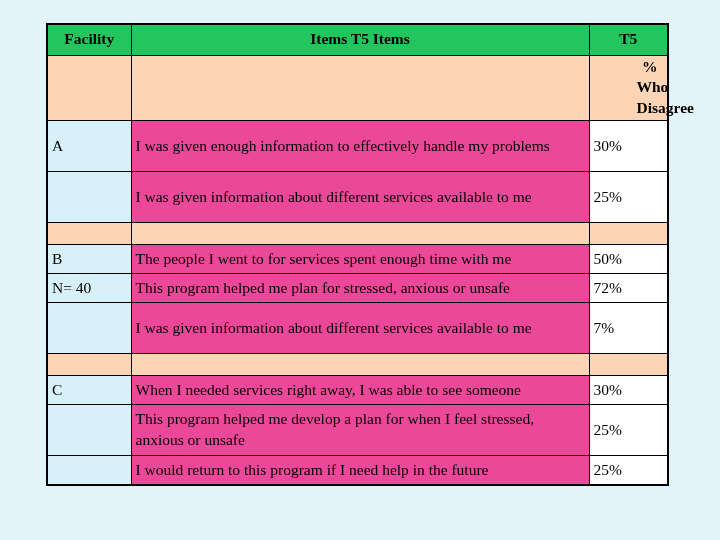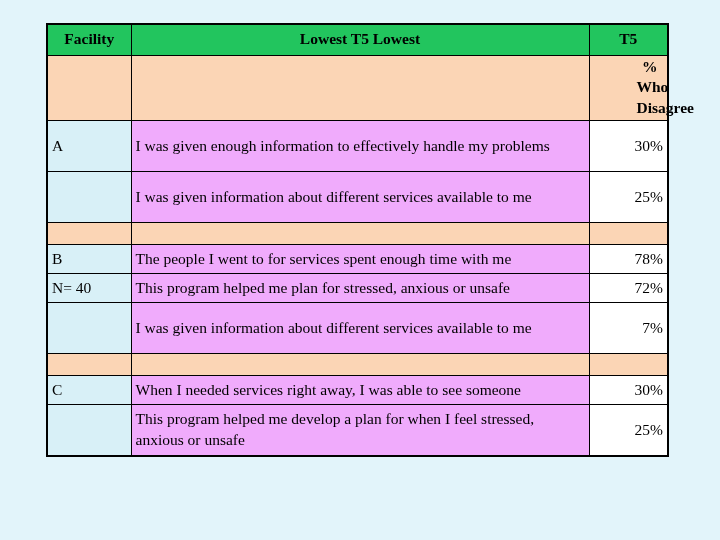--- a/index.html
+++ b/index.html
@@ -66,27 +66,27 @@
 
   
   td.facility {
     background: #d8f0f7;
     font-weight: bold;
     text-align: left;
     white-space: nowrap;
   }
   
   td.item {
-    background: #f0abfc;
+    background: #ec4899;
     text-align: left;
   }
   
   td.pct {
     background: #ffffff;
-    text-align: right;
+    text-align: left;
     margin-left: 10px;
   }
 
   
   tr.spacer td {
     background: #fbd5b5;
     height: 21px;
     padding: 0;
   }
 
@@ -101,21 +101,21 @@
   <div id="table-wrap">
     <table class="t5">
       <colgroup>
         <col class="c-facility">
         <col class="c-item">
         <col class="c-pct">
       </colgroup>
       <tbody id="tbody">
           <tr class="hdr-top">
             <td>Facility</td>
-            <td>Lowest T5 Lowest</td>
+            <td>Items T5 Items</td>
             <td>T5</td>
           </tr>
           <tr class="hdr-sub">
             <td></td>
             <td></td>
             <td class="hdr-sub-pct">
               <div>% Who</div>
               <div>Disagree</div>
             </td>
           </tr>
@@ -130,21 +130,21 @@
             <td class="pct">25%</td>
           </tr>
           <tr class="spacer">
             <td></td>
             <td></td>
             <td></td>
           </tr>
           <tr class="table-row r-short">
             <td class="facility">B</td>
             <td class="item">The people I went to for services spent enough time with me</td>
-            <td class="pct">78%</td>
+            <td class="pct">50%</td>
           </tr>
           <tr class="table-row r-short">
             <td class="facility">N= 40</td>
             <td class="item">This program helped me plan for stressed, anxious or unsafe</td>
             <td class="pct">72%</td>
           </tr>
           <tr class="table-row r-tall">
             <td class="facility"></td>
             <td class="item">I was given information about different services available to me</td>
             <td class="pct">7%</td>
@@ -157,16 +157,21 @@
           <tr class="table-row r-short">
             <td class="facility">C</td>
             <td class="item">When I needed services right away, I was able to see someone</td>
             <td class="pct">30%</td>
           </tr>
           <tr class="table-row r-tall">
             <td class="facility"></td>
             <td class="item">This program helped me develop a plan for when I feel stressed, anxious or unsafe</td>
             <td class="pct">25%</td>
           </tr>
+          <tr class="table-row r-short">
+            <td class="facility"></td>
+            <td class="item">I would return to this program if I need help in the future</td>
+            <td class="pct">25%</td>
+          </tr>
         </tbody>
     </table>
   </div>
 </div>
 
 </body></html>

